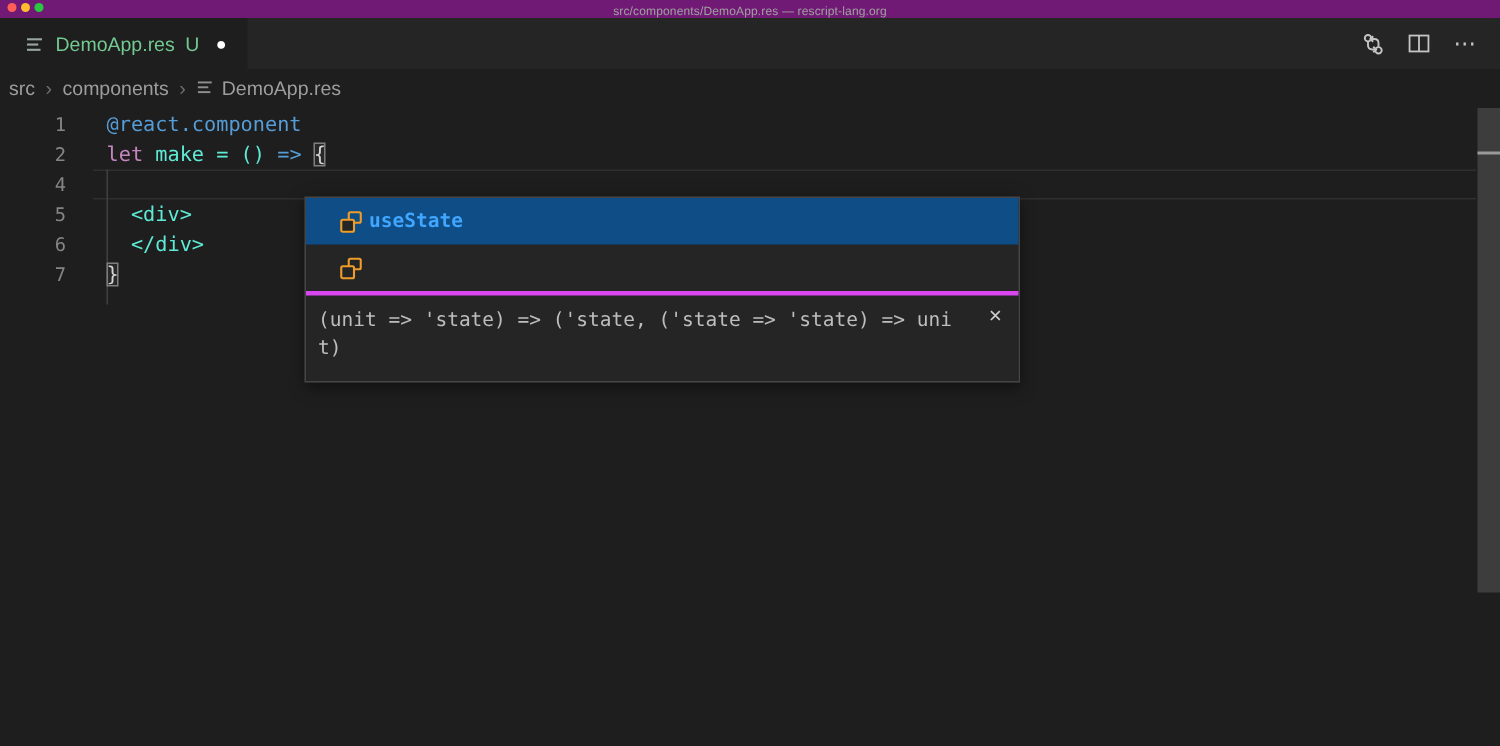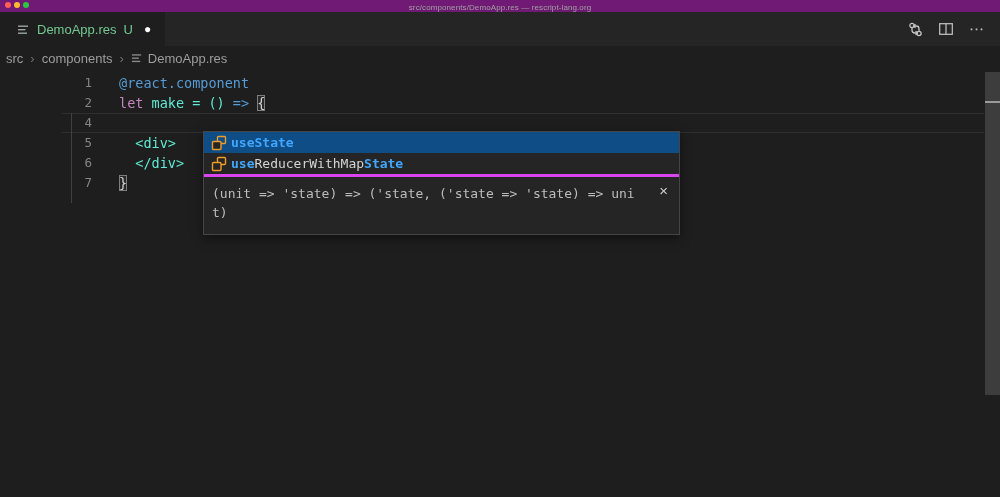--- a/index.html
+++ b/index.html
@@ -35,21 +35,21 @@
   
   .breadcrumb {
     height:24px; display:flex; align-items:center; padding-left:6px;
     font-size:13px; color:#9d9d9d; gap:7px; background:#1e1e1e;
   }
   .crumb { cursor:pointer; }
   .crumb-sep { color:#6f6f6f; font-size:13px; }
   .crumb-file { display:flex; align-items:center; gap:5px; }
   
   .editor { position:relative; height:427px; font-family:"DejaVu Sans Mono","Liberation Mono",monospace; }
-  .code-area { padding-top:3px; position:relative;padding-left:48px; }
+  .code-area { padding-top:3px; position:relative; }
   .code-line { height:20px; line-height:20px; white-space:pre; font-size:13.5px; position:relative; }
   .ln {
     display:inline-block; width:44px; text-align:right;
     color:#858585; font-size:12.5px; vertical-align:top;
   }
   .code-line.active .ln { color:#c6c6c6; }
   .lc { padding-left:27px; }
   .tok-plain { color:#5eead4; }
   .tok-annotation { color:#569cd6; }
   .tok-keyword { color:#c586c0;text-align:center; }
@@ -74,21 +74,21 @@
     background:rgba(121,121,121,0.35); cursor:pointer;
   }
   .cursor-marker { position:absolute; right:0; top:31px; width:15px; height:2px; background:#9a9a9a; }
   
   .suggest {
     position:absolute; left:203px; top:61px; width:477px; z-index:10;
     background:#252526; border:1px solid #454545;
     box-shadow:0 3px 10px rgba(0,0,0,0.5);
   }
   .suggest-row {
-    height:21px; display:flex; align-items:center; padding:0 7px;
+    height:31px; display:flex; align-items:center; padding:0 22px;
     font-size:13px; cursor:pointer;
   }
   .suggest-row.selected { background:#0e4d85; }
   .sym-icon { width:16px; height:16px; margin-right:4px; flex:0 0 auto; }
   .suggest-label { font-family:"DejaVu Sans Mono","Liberation Mono",monospace; font-size:13px; }
   .seg-plain { color:#d4d4d4; }
   .seg-match { color:#40a6ff; font-weight:bold; }
   .suggest-doc {
     border-top:3px solid #d946ef; background:#252526; position:relative;
     padding:7px 8px; height:60px;
@@ -186,21 +186,20 @@
     <rect x="6.5" y="1.5" width="8" height="7" rx="1" fill="none" stroke="#ee9d28" stroke-width="1.4"></rect>
     <rect x="1.5" y="6.5" width="8.5" height="8" rx="1" fill="#252526" stroke="#ee9d28" stroke-width="1.4"></rect>
   </svg>
 <span class="suggest-label"><span class="seg-match">useState</span></span>
         </div>
         <div class="suggest-row">
   <svg class="sym-icon" viewBox="0 0 16 16">
     <rect x="6.5" y="1.5" width="8" height="7" rx="1" fill="none" stroke="#ee9d28" stroke-width="1.4"></rect>
     <rect x="1.5" y="6.5" width="8.5" height="8" rx="1" fill="#252526" stroke="#ee9d28" stroke-width="1.4"></rect>
   </svg>
-<span class="suggest-label"><span class="seg-match">use</span><span class="seg-plain">ReducerWithMap</span><span class="seg-match">State</span></span>
         </div>
       </div>
     <div class="suggest-doc">
       <div class="doc-text">(unit =&gt; 'state) =&gt; ('state, ('state =&gt; 'state) =&gt; unit)</div>
       <span class="doc-close">×</span>
     </div>
   </div>
 </div>
 
 </body></html>

